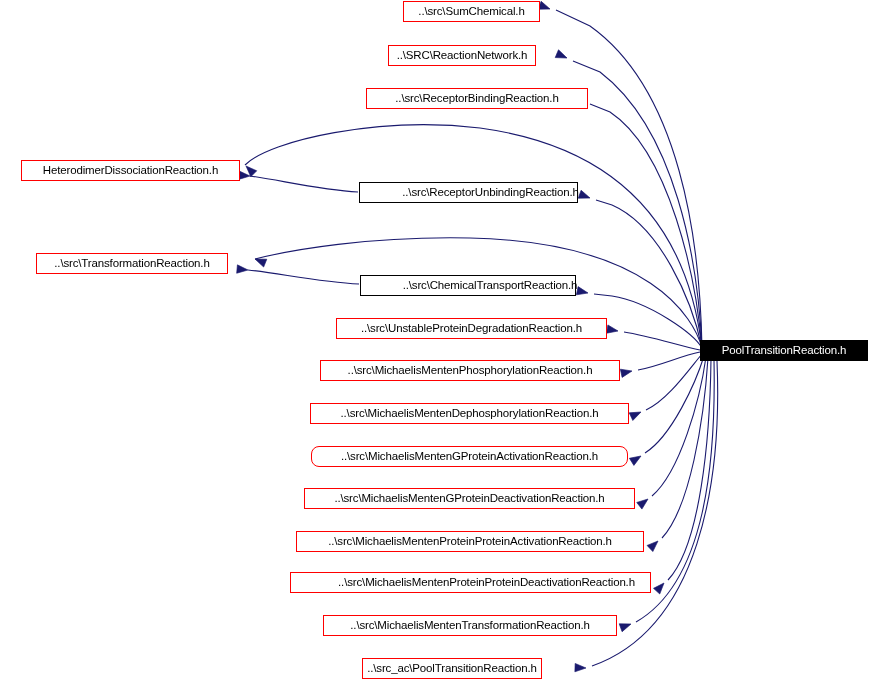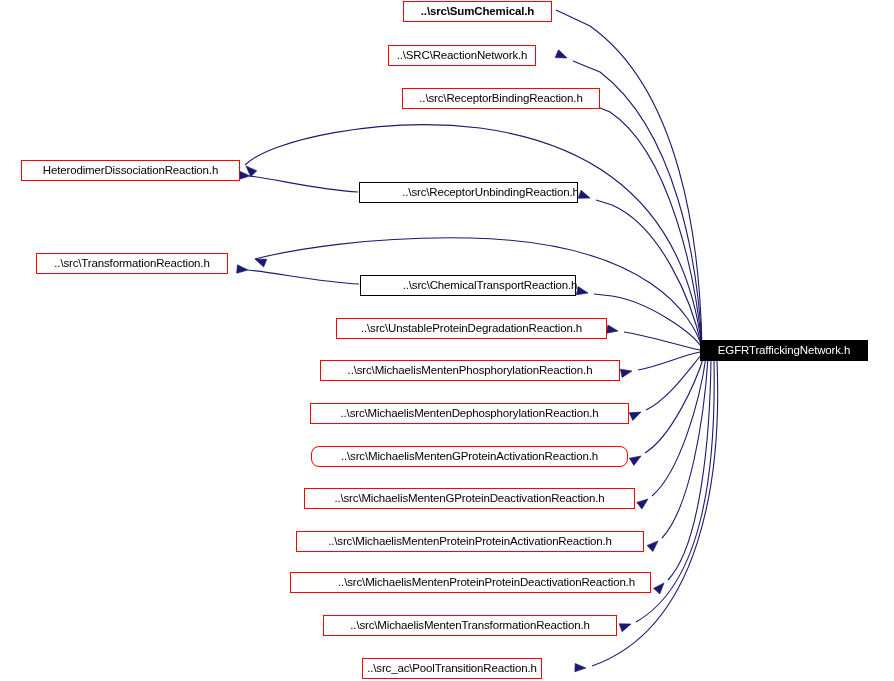--- a/index.html
+++ b/index.html
@@ -108,27 +108,27 @@
         <polygon points="0,0 11,-4.2 11,4.2" class="arrow-head" transform="translate(641,456) rotate(148)"></polygon>
         <polygon points="0,0 11,-4.2 11,4.2" class="arrow-head" transform="translate(648,499) rotate(142)"></polygon>
         <polygon points="0,0 11,-4.2 11,4.2" class="arrow-head" transform="translate(658,541) rotate(137)"></polygon>
         <polygon points="0,0 11,-4.2 11,4.2" class="arrow-head" transform="translate(664,583) rotate(132)"></polygon>
         <polygon points="0,0 11,-4.2 11,4.2" class="arrow-head" transform="translate(631,624) rotate(160)"></polygon>
         <polygon points="0,0 11,-4.2 11,4.2" class="arrow-head" transform="translate(586,668) rotate(182)"></polygon>
       </g>
   </svg>
 
   <div id="nodes-layer">
-      <div class="node-box" style="left: 403px; top: 1px; width: 149px; font-weight: bold;">
+      <div class="node-box" style="left: 403px; top: 1px; width: 137px;">
         <span class="node-label">..\src\SumChemical.h</span>
       </div>
       <div class="node-box" style="left: 388px; top: 45px; width: 148px;">
         <span class="node-label">..\SRC\ReactionNetwork.h</span>
       </div>
-      <div class="node-box" style="left: 366px; top: 88px; width: 198px; margin-left: 36px;">
+      <div class="node-box" style="left: 366px; top: 88px; width: 222px;">
         <span class="node-label">..\src\ReceptorBindingReaction.h</span>
       </div>
       <div class="node-box" style="left: 21px; top: 160px; width: 219px;">
         <span class="node-label">HeterodimerDissociationReaction.h</span>
       </div>
       <div class="node-box plain" style="left: 359px; top: 182px; width: 219px;">
         <span class="node-label">..\src\ReceptorUnbindingReaction.h</span>
       </div>
       <div class="node-box" style="left: 36px; top: 253px; width: 192px; text-align: center;">
         <span class="node-label">..\src\TransformationReaction.h</span>
@@ -157,17 +157,17 @@
       <div class="node-box" style="left: 290px; top: 572px; width: 361px; padding-left: 32px;">
         <span class="node-label">..\src\MichaelisMentenProteinProteinDeactivationReaction.h</span>
       </div>
       <div class="node-box" style="left: 323px; top: 615px; width: 294px;">
         <span class="node-label">..\src\MichaelisMentenTransformationReaction.h</span>
       </div>
       <div class="node-box" style="left: 362px; top: 658px; width: 180px;">
         <span class="node-label">..\src_ac\PoolTransitionReaction.h</span>
       </div>
       <div class="node-box current" style="left: 700px; top: 340px; width: 168px;">
-        <span class="node-label">EGFRTraffickingNetwork.h</span>
+        <span class="node-label">PoolTransitionReaction.h</span>
       </div>
     </div>
 
 </div>
 
 </body></html>

